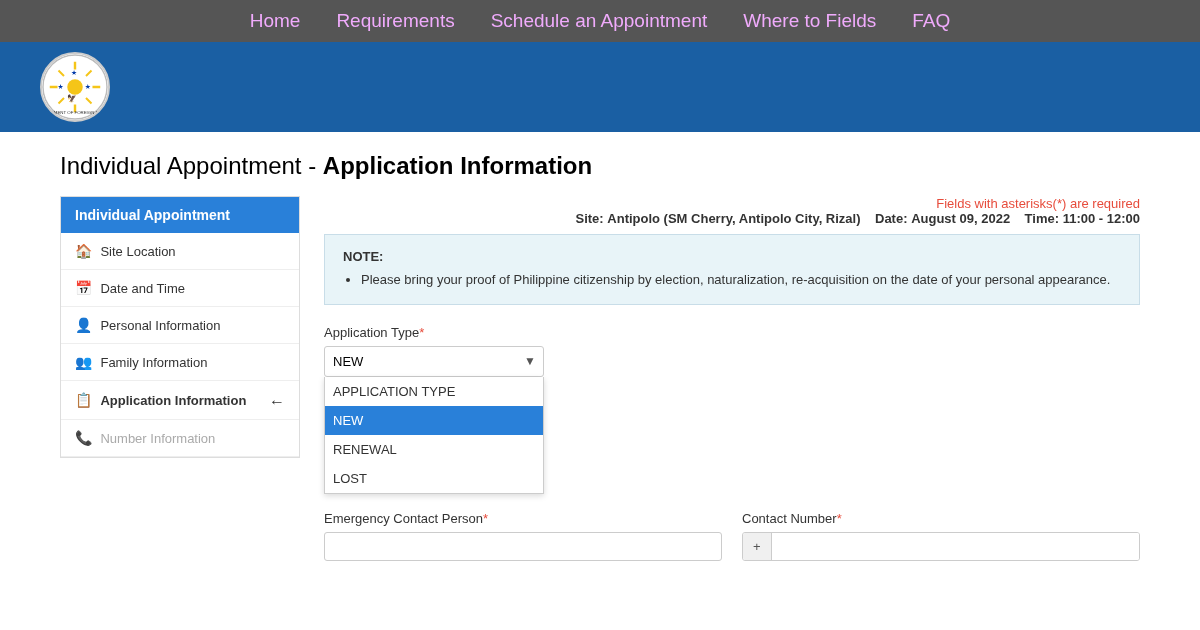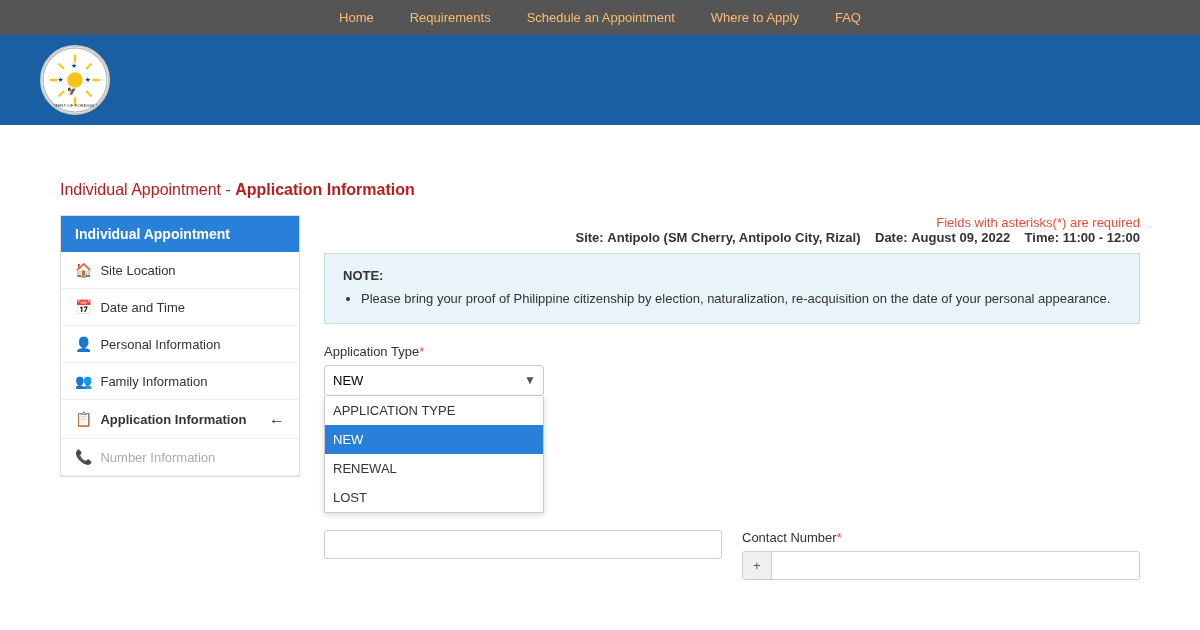--- a/index.html
+++ b/index.html
@@ -6,24 +6,24 @@
     body { font-family: Arial, sans-serif; font-size: 14px; background: #fff; color: #333; }
 
     
     .top-nav {
       background: #555;
       display: flex;
       justify-content: center;
       gap: 0;
     }
     .top-nav a {
-      color: #fdba74;
+      color: #f0abfc;
       text-decoration: none;
       padding: 10px 18px;
-      font-size: 13px;
+      font-size: 19px;
       display: block;
     }
 
     
     .header-banner {
       background: #1a5fa3;
       display: flex;
       align-items: center;
       padding: 10px 40px;
       gap: 20px;
@@ -49,25 +49,24 @@
       letter-spacing: 1px;
     }
 
     
     .page-content {
       max-width: 1140px;
       margin: 0 auto;
       padding: 20px 30px;
     }
     .page-title {
-      font-size: 16px;
+      font-size: 24px;
       font-weight: normal;
       margin-bottom: 16px;
-      color: #b91c1c;
-      margin-top: 36px;
+      color: #000000;
     }
     .page-title strong { font-weight: bold; }
 
     .layout {
       display: flex;
       gap: 24px;
       align-items: flex-start;
     }
 
     
@@ -264,21 +263,21 @@
       border: 2px solid #ccc;
     }
   </style>
 </head>
 <body>
 
 <nav class="top-nav">
   <a>Home</a>
   <a>Requirements</a>
   <a>Schedule an Appointment</a>
-  <a>Where to Apply</a>
+  <a>Where to Fields</a>
   <a>FAQ</a>
 </nav>
 
 <header class="header-banner">
   <div class="logo-circle">
     <svg width="68" height="68" viewBox="0 0 68 68" xmlns="http://www.w3.org/2000/svg">
       <circle cx="34" cy="34" r="33" fill="#fff" stroke="#bbb" stroke-width="1.5"></circle>
 
       <circle cx="34" cy="34" r="8" fill="#f5c518"></circle>
       <line x1="34" y1="8" x2="34" y2="16" stroke="#f5c518" stroke-width="2.5"></line>
@@ -394,20 +393,23 @@
           </label>
           <label class="radio-label">
             <input type="radio" name="foreign" value="no" checked="" style="">
             <span>No</span>
           </label>
         </div>
       </div>
 
       <div class="form-row">
         <div class="form-col">
+          <div class="form-label">
+            <span>Emergency Contact Person</span><span class="req">*</span>
+          </div>
           <input type="text" class="form-input" value="" style="">
         </div>
         <div class="form-col">
           <div class="form-label">
             <span>Contact Number</span><span class="req">*</span>
           </div>
           <div class="input-with-prefix">
             <span class="input-prefix">+</span>
             <input type="text" value="" style="">
           </div>

